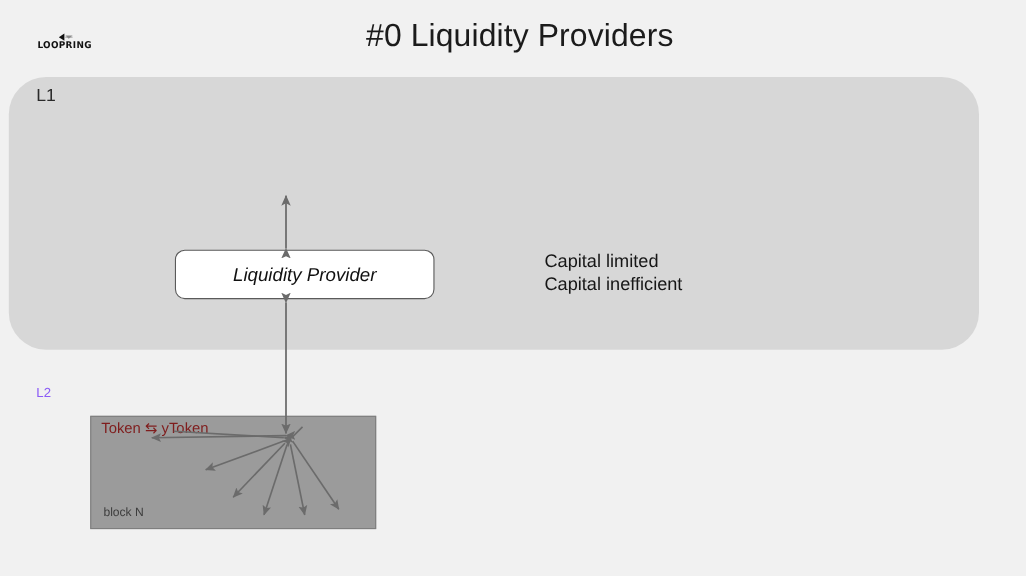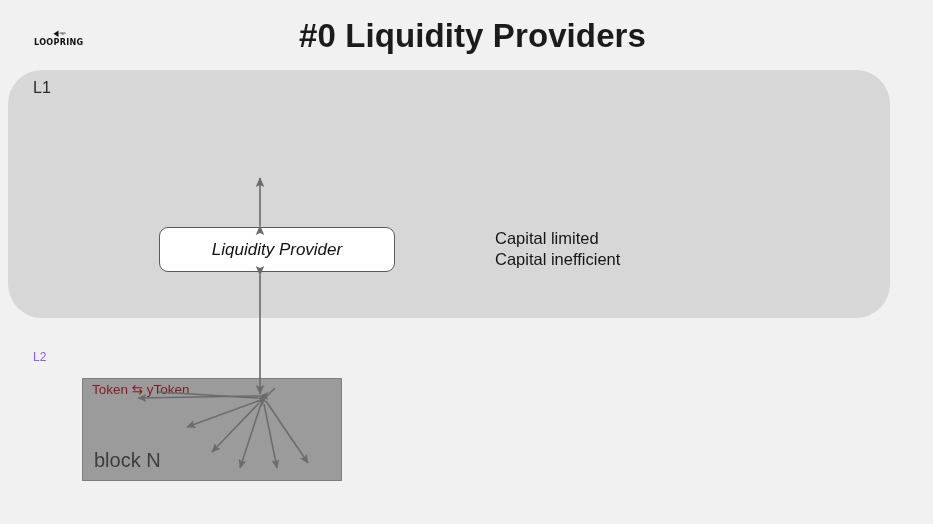--- a/index.html
+++ b/index.html
@@ -42,22 +42,22 @@
     line-height: 1;
     transform: scaleX(0.95);
     transform-origin: left center;
   }
   #slide-title {
     position: absolute;
     left: 0;
     right: 0;
     top: 17px;
     text-align: center;
-    font-size: 33px;
-    font-weight: 700;
+    font-size: 29px;
+    font-weight: 400;
     color: #1b1b1b;
     letter-spacing: 0.1px;
     padding-left: 12px;
   }
 
   
   #l1-region {
     position: absolute;
     left: 8px;
     top: 70px;
@@ -134,21 +134,21 @@
     left: 9px;
     top: 2px;
     font-size: 13.5px;
     color: #7f1d1d;
     white-space: nowrap;
   }
   #l2-block-label {
     position: absolute;
     left: 11px;
     bottom: 8px;
-    font-size: 20px;
+    font-size: 11px;
     color: #3d3d3d;
   }
 
   
   #connectors {
     position: absolute;
     left: 0;
     top: 0;
     width: 933px;
     height: 524px;

